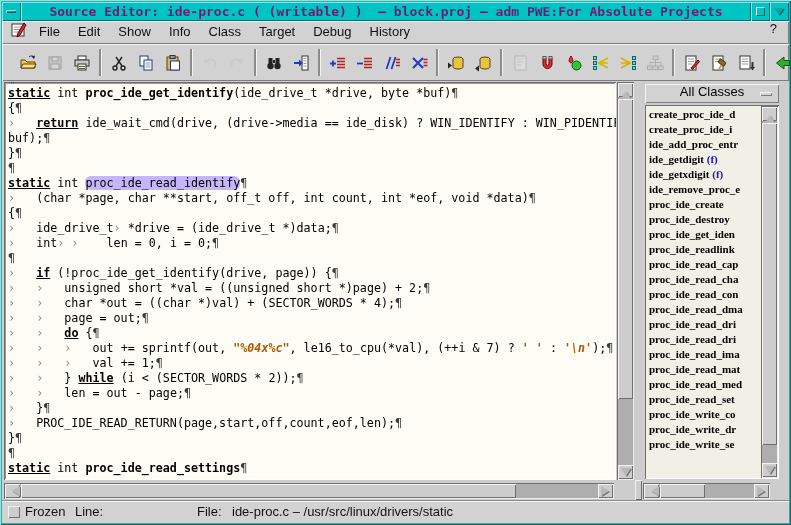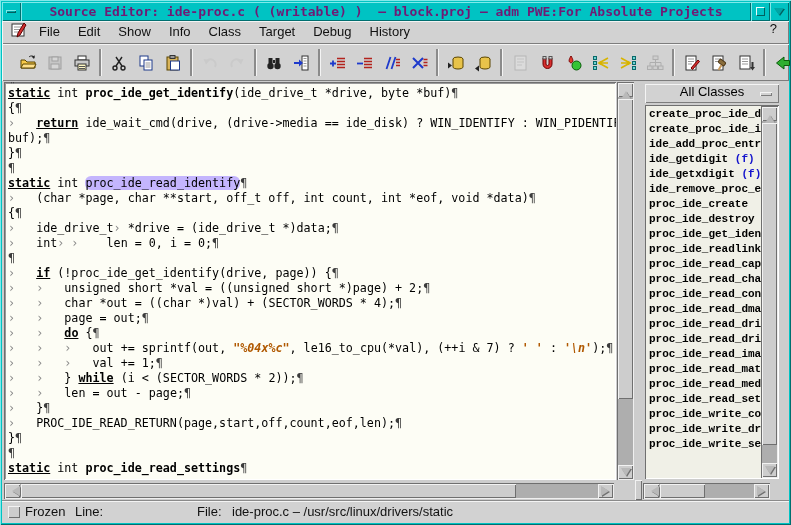--- a/index.html
+++ b/index.html
@@ -42,21 +42,21 @@
   .tri-u{position:absolute;left:2.5px;top:3px;width:0;height:0;border:5px solid transparent;border-bottom:8px solid #b9b9b9;filter:drop-shadow(1px 1px 0 #6f6f6f);}
   .tri-d{position:absolute;left:2.5px;top:3px;width:0;height:0;border:5px solid transparent;border-top:8px solid #b9b9b9;filter:drop-shadow(1px 1px 0 #6f6f6f);}
   .tri-l{position:absolute;left:2px;top:2px;width:0;height:0;border:5px solid transparent;border-right:8px solid #b9b9b9;filter:drop-shadow(1px 1px 0 #6f6f6f);}
   .tri-r{position:absolute;left:3px;top:2px;width:0;height:0;border:5px solid transparent;border-left:8px solid #b9b9b9;filter:drop-shadow(1px 1px 0 #6f6f6f);}
   .sash{position:absolute;left:633px;top:399px;width:7px;height:20px;background:#cdcdcd;box-shadow:inset 1px 1px #f2f2f2, inset -1px -1px #6f6f6f;}
   
   .opt-btn{position:absolute;left:643px;top:3px;width:134px;height:19px;background:#d2d2d2;box-shadow:inset 1px 1px #f4f4f4, inset -1px -1px #7d7d7d;font-size:13px;display:flex;align-items:flex-start;justify-content:center;}
   .opt-dash{position:absolute;right:7px;top:8px;width:12px;height:4px;background:#d2d2d2;box-shadow:inset 1px 1px #f4f4f4, inset -1px -1px #7d7d7d;}
   .classlist{position:absolute;left:643px;top:24px;width:134px;height:374px;background:#f0f0e7;box-shadow:inset 1px 1px #6f6f6f, inset -1px -1px #fff;overflow:hidden;}
   .rows{position:absolute;left:2px;top:2px;width:114px;overflow:hidden;}
-  .row{height:15px;line-height:15px;font-family:Liberation Mono, monospace;font-size:11px;font-weight:bold;white-space:pre;padding-left:2px;color:#000;overflow:hidden;}
+  .row{height:15px;line-height:15px;font-family:Liberation Serif, serif;font-size:11px;font-weight:bold;white-space:pre;padding-left:2px;color:#000;overflow:hidden;}
   .row .f{color:#1414cc;}
   .row.sel{background:#f8a20c;border-bottom:1px solid #b87a00;height:15px;}
   
   .statusbar{position:absolute;left:2px;top:500px;width:787px;height:23px;background:#d2d2d2;box-shadow:inset 0 1px #8a8a8a, inset 0 2px #f4f4f4;font-size:13px;color:#111;}
   .statusbar span{position:absolute;top:4px;white-space:pre;}
   .status-toggle{position:absolute;left:6px;top:6px;width:12px;height:12px;background:#cdcdcd;box-shadow:inset 1px 1px #f2f2f2, inset -1px -1px #6f6f6f;}
   svg{display:block;}
 </style>
 </head>
 <body>

